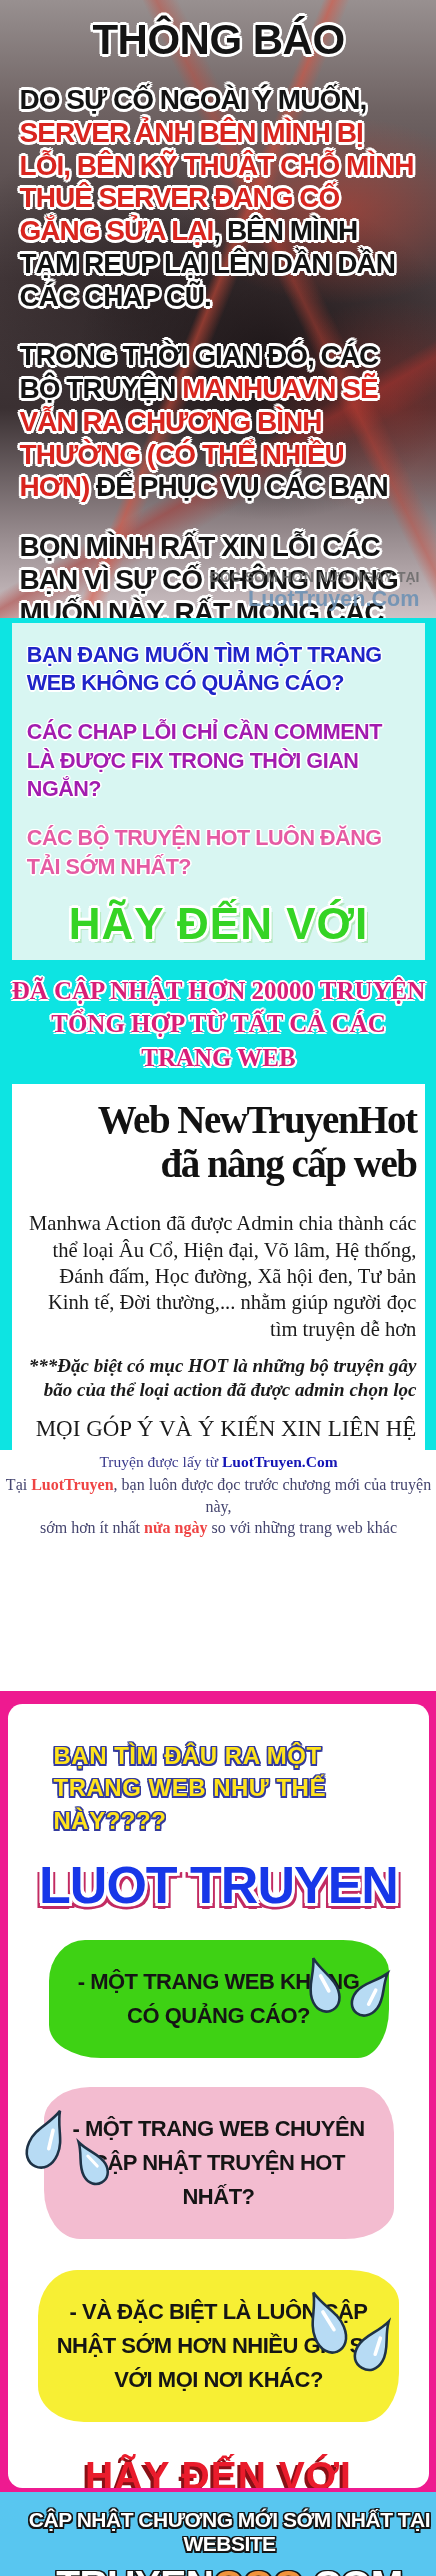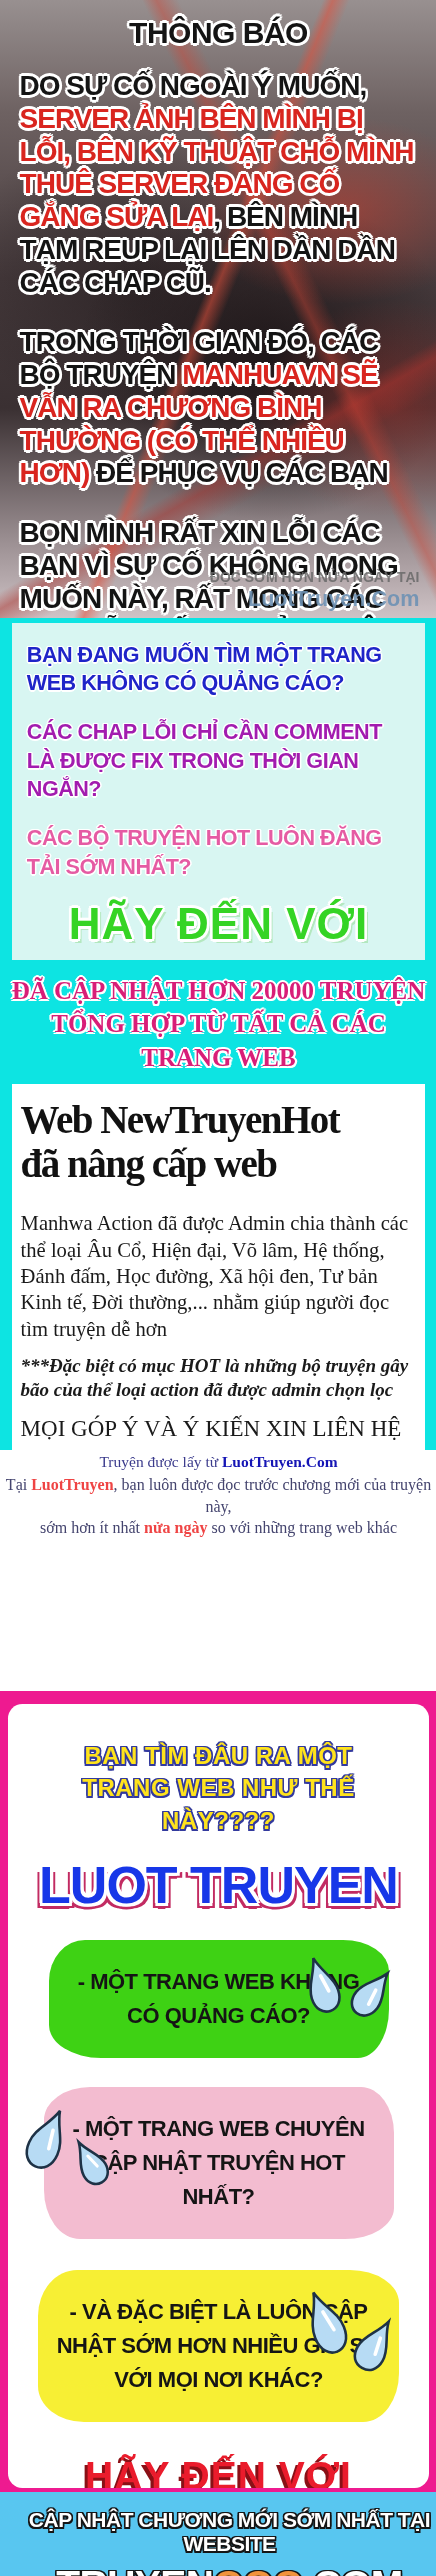--- a/index.html
+++ b/index.html
@@ -17,58 +17,58 @@
       linear-gradient(64deg, transparent 60%, rgba(205,70,55,.45) 62%, transparent 65%),
       linear-gradient(150deg, transparent 68%, rgba(170,50,45,.5) 70%, transparent 74%),
       radial-gradient(ellipse 258px 216px at 62% 58%, rgba(25,18,20,.85), transparent 75%),
       radial-gradient(ellipse 237px 196px at 30% 45%, rgba(30,24,26,.55), transparent 75%),
       linear-gradient(to bottom, #989090 0%, #6e6262 18%, #463a3c 45%, #3a3032 66%, #9d9194 88%, #cfc3c6 100%);
   }
   .ow { text-shadow:
       -2.1px -2.1px 0 #fff, 0 -2.6px 0 #fff, 2.1px -2.1px 0 #fff,
       -2.6px  0  0 #fff, 2.6px 0 0 #fff,
       -2.1px  2.1px 0 #fff, 0 2.6px 0 #fff, 2.1px 2.1px 0 #fff; }
-  .notice-title { font-size:30px; font-weight:900; letter-spacing:-0.5px; color:#141414; text-align:center; margin-bottom:20.6px; }
+  .notice-title { font-size:42px; font-weight:900; letter-spacing:-0.5px; color:#141414; text-align:center; margin-bottom:20.6px; }
   .notice-par { font-size:28px; font-weight:900; letter-spacing:-1px; line-height:1.17; color:#141414; margin-bottom:27px; }
   .notice-par .red { color:#d9251f;margin-top:36px; }
   .watermark { position:absolute; right:17.5px; bottom:6.2px; text-align:right; }
   .wm1 { font-size:14px; font-weight:700; color:rgba(105,105,105,.85); letter-spacing:0; }
   .wm2 { font-size:21.6px; font-weight:700; color:rgba(110,145,180,.9); margin-top:1px; }
 
   
   .cyan-sec { height:832px; background:#0de4e2; padding-top:5.2px; overflow:hidden; }
   .lightbox { margin:0 12.4px; height:337px; background:#d8f6f2; padding:17.5px 14.4px 0; overflow:hidden; }
   .q { font-size:21.6px; font-weight:900; letter-spacing:-0.5px; line-height:1.32; }
   .q-blue { color:#1f24c8; }
   .q-red  { color:#a21caf; margin-top:20.6px; }
   .q-pink { color:#e55ba3; margin-top:20.6px; }
   .ow-thin { text-shadow:-1px -1px 0 #fff,1px -1px 0 #fff,-1px 1px 0 #fff,1px 1px 0 #fff,0 -1.5px 0 #fff,0 1.5px 0 #fff,-1.5px 0 0 #fff,1.5px 0 0 #fff; }
   .cta-green { margin-top:17.5px; text-align:center; font-size:44px; font-weight:900; letter-spacing:1px; color:#35d425;
       text-shadow:-2.1px -2.1px 0 #fff,2.1px -2.1px 0 #fff,-2.1px 2.1px 0 #fff,2.1px 2.1px 0 #fff,0 -2.6px 0 #fff,0 2.6px 0 #fff,-2.6px 0 0 #fff,2.6px 0 0 #fff, 3.6px 4.1px 0 rgba(150,220,150,.55); }
   .magenta-banner { padding:13.4px 5.2px 9.3px; text-align:center; font-family:"Liberation Serif", serif; font-weight:700;
       font-size:25px; line-height:1.35; color:#d81e78; letter-spacing:0;
       text-shadow:-1.5px -1.5px 0 #fff,1.5px -1.5px 0 #fff,-1.5px 1.5px 0 #fff,1.5px 1.5px 0 #fff,0 -2.1px 0 #fff,0 2.1px 0 #fff,-2.1px 0 0 #fff,2.1px 0 0 #fff; }
-  .whitebox { margin:0 12.4px; height:403px; background:#ffffff; padding:13.4px 8.2px 0; overflow:hidden; font-family:"Liberation Serif", serif; text-align:left; }
+  .whitebox { margin:0 12.4px; height:403px; background:#ffffff; padding:13.4px 8.2px 0; overflow:hidden; font-family:"Liberation Serif", serif; text-align:right; }
   .up-head { font-size:39px; font-weight:700; letter-spacing:-1.5px; line-height:1.15; color:#121212; }
   .up-body { margin-top:23px; font-size:20.6px; line-height:1.28; color:#1a1a1a; }
   .up-special { margin-top:12.4px; font-size:19px; line-height:1.25; font-weight:700; font-style:italic; color:#1a1a1a; }
   .up-contact { margin-top:13.4px; font-size:23px; line-height:1.25; color:#1a1a1a; }
 
   
   .credit-sec { height:241px; background:#fff; padding-top:3.1px; text-align:center; font-family:"Liberation Serif", serif; }
   .cr1 { font-size:15.5px; color:#3b3b8c; }
   .cr1 b, .cr2 b { color:#1515b5; }
   .cr2 { font-size:16px; color:#44446e; margin-top:3.1px; line-height:1.35; }
   .crb { font-weight:700; color:#ef4444; }
 
   
   .pink-sec { height:801px; background:#ee1a90; padding:13px 7.7px 4.1px; overflow:hidden; }
   .pink-inner { background:#fff; border-radius:14.4px; height:100%; position:relative; overflow:hidden;
       display:flex; flex-direction:column; align-items:center; padding:36px 10.3px 15.5px; }
-  .bubble-q { width:330px; text-align:center; font-size:24px; font-weight:900; letter-spacing:0.5px; line-height:1.35; color:#ffe31c;
+  .bubble-q { width:330px; text-align:left; font-size:24px; font-weight:900; letter-spacing:0.5px; line-height:1.35; color:#ffe31c;
       text-shadow:-1.5px -1.5px 0 #333a9e,0 -1.5px 0 #333a9e,1.5px -1.5px 0 #333a9e,-1.5px 0 0 #333a9e,1.5px 0 0 #333a9e,-1.5px 1.5px 0 #333a9e,0 1.5px 0 #333a9e,1.5px 1.5px 0 #333a9e; }
   .luot-logo { margin-top:17.5px; font-size:52px; font-weight:900; letter-spacing:-1px; color:#1737e8; white-space:nowrap;
       text-shadow:-2.6px -2.6px 0 #fff,2.6px -2.6px 0 #fff,-2.6px 2.6px 0 #fff,2.6px 2.6px 0 #fff,0 -3.1px 0 #fff,0 3.1px 0 #fff,-3.1px 0 0 #fff,3.1px 0 0 #fff,
                   -5.2px 5.2px 0 #c22b62, 5.2px 5.2px 0 #c22b62, 0 6.2px 0 #c22b62; }
   .blob { text-align:center; font-size:22px; font-weight:900; letter-spacing:-0.5px; line-height:1.55; color:#151515; padding:25px 17.5px; }
   .blob-green { margin-top:25px; width:340px; background:#3ed214; border-radius:36px 46px 31px 52px / 41px 31px 49px 33px; }
   .blob-pink  { margin-top:29px; width:350px; background:#f3bcd0; border-radius:46px 33px 49px 36px / 33px 46px 31px 49px; }
   .blob-yellow{ margin-top:31px; width:361px; background:#f7ef34; border-radius:39px 49px 36px 46px / 46px 33px 49px 36px; }
   .cta-red { margin-top:32px; font-size:39px; font-weight:900; letter-spacing:1px; color:#ea1c2c; text-shadow:-3.1px 3.1px 0 #8a1016; }
   .droplets { position:absolute; }

